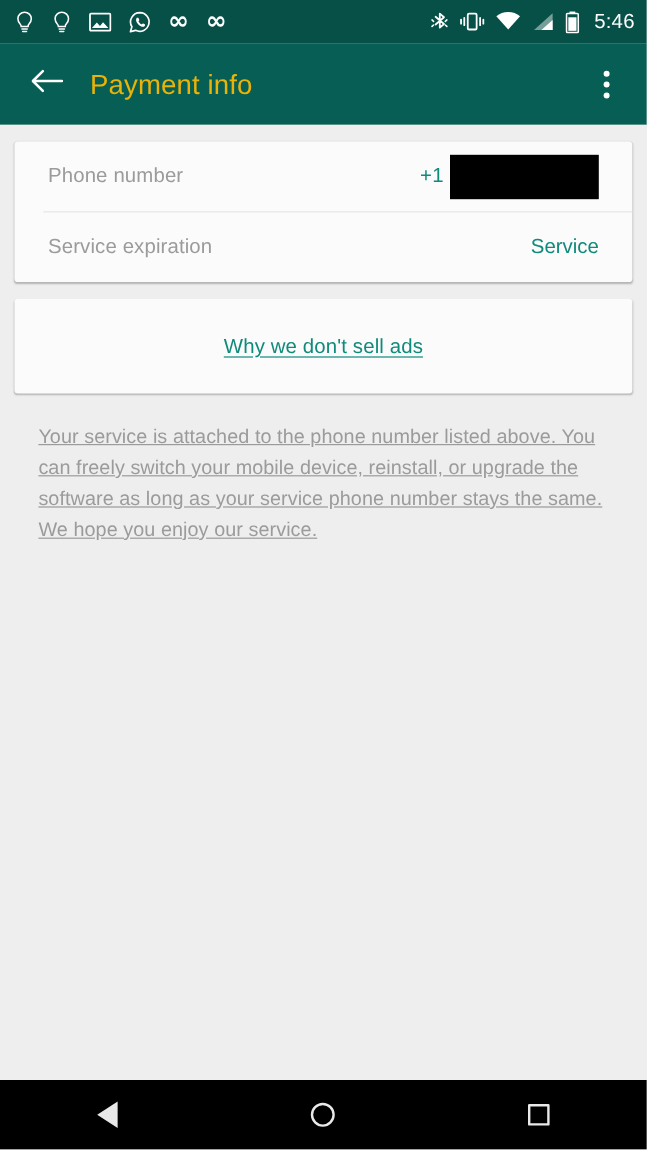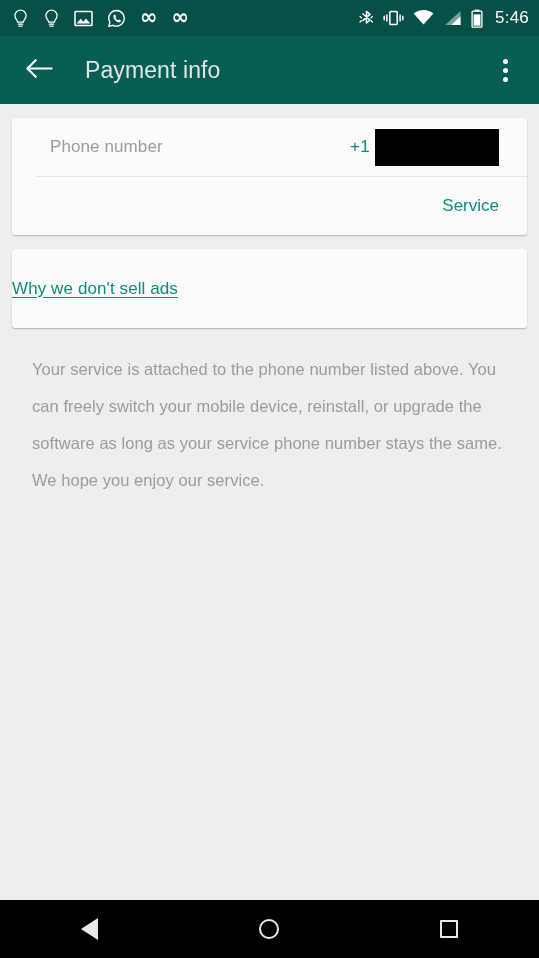--- a/index.html
+++ b/index.html
@@ -81,24 +81,24 @@
   .back-btn {
     width: 34px;
     height: 34px;
     display: flex;
     align-items: center;
     justify-content: center;
     cursor: pointer;
     flex: 0 0 auto;
   }
   .toolbar-title {
-    color: #e5e5e5;
+    color: #eab308;
     font-size: 23px;
     font-weight: 500;
-    margin-left: 29px;
+    margin-left: 19px;
     letter-spacing: .1px;
     white-space: nowrap;
   }
   .overflow-btn {
     margin-left: auto;
     width: 40px;
     height: 44px;
     display: flex;
     flex-direction: column;
     align-items: center;
@@ -128,21 +128,21 @@
     background: #fbfbfb;
     border-radius: 3px;
     box-shadow: 0 1px 2px rgba(0,0,0,0.16), 0 1px 1px rgba(0,0,0,0.10);
     margin-top: 14px;
   }
 
   .row {
     display: flex;
     align-items: center;
     height: 58px;
-    padding: 0 28px 0 38px;
+    padding: 0 28px 0 28px;
   }
   .row-label {
     font-size: 17px;
     color: #9b9b9b;
     letter-spacing: .1px;
   }
   .row-value {
     margin-left: auto;
     font-size: 17px;
     color: #0f8b7b;
@@ -169,37 +169,38 @@
   }
   .value-teal {
     color: #0f8b7b;
     font-size: 17px;
   }
 
   .link-card {
     height: 79px;
     display: flex;
     align-items: center;
-    justify-content: flex-start;
+    justify-content: center;
   }
   .ads-link {
     color: #0f8b7b;
     font-size: 17px;
     text-decoration: underline;
     text-underline-offset: 3px;
     cursor: pointer;
     letter-spacing: .1px;
   }
 
   .blurb {
     margin: 23px 8px 0 20px;
     font-size: 16.5px;
-    line-height: 37px;
+    line-height: 26px;
     color: #9b9b9b;
     letter-spacing: .05px;
+    text-decoration: underline;
   }
 
   
   .nav-bar {
     height: 58px;
     background: #000000;
     display: flex;
     align-items: center;
     justify-content: space-around;
     flex: 0 0 auto;
@@ -334,20 +335,21 @@
         <div class="row-label">Phone number</div>
         <div class="row-value">
           <span class="country-code">+1</span>
           <span class="redacted"></span>
         </div>
       </div>
 
       <div class="divider"></div>
 
       <div class="row">
+        <div class="row-label">Service expiration</div>
         <div class="row-value">
           <span class="value-teal">Service</span>
         </div>
       </div>
     </div>
 
     <div class="card link-card">
       <span class="ads-link">Why we don't sell ads</span>
     </div>
 

